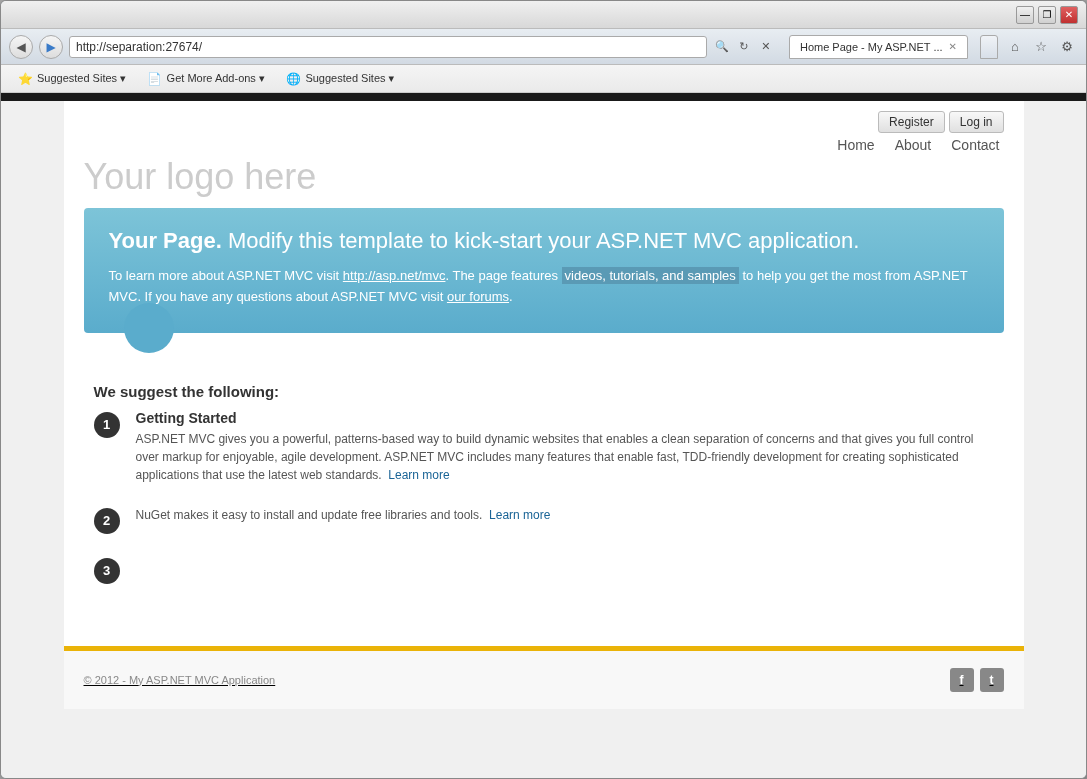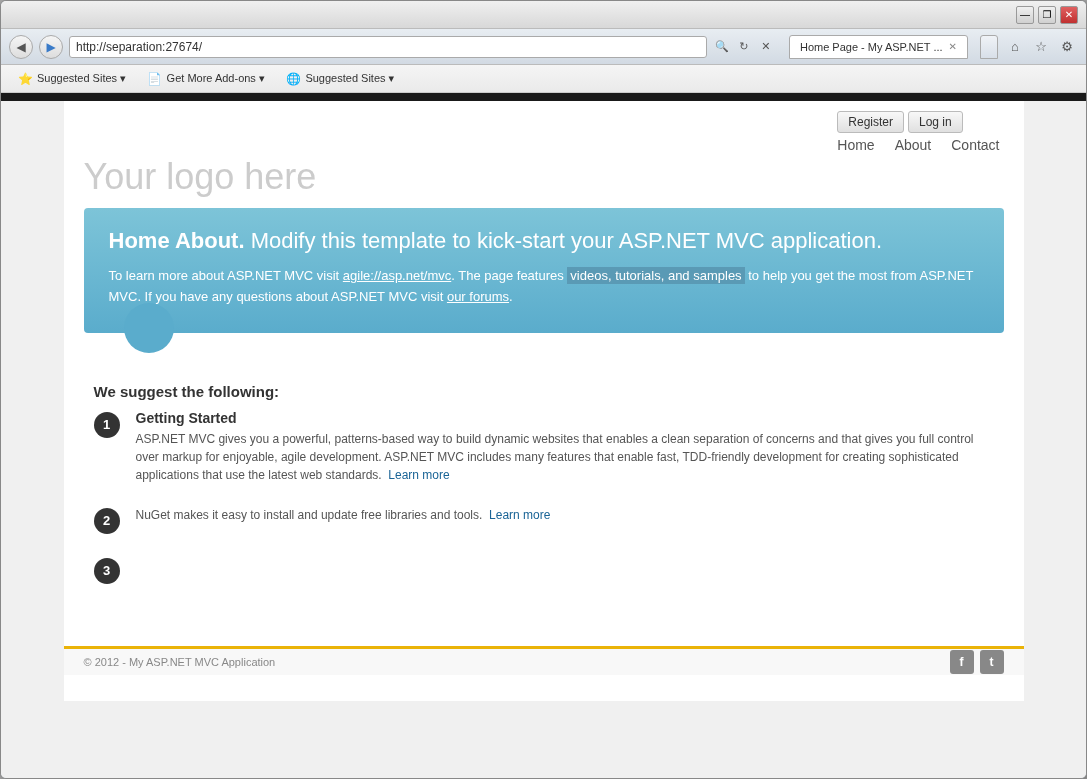--- a/index.html
+++ b/index.html
@@ -191,20 +191,21 @@
     }
     .site-logo {
       font-size: 36px;
       color: #ccc;
       font-weight: normal;
       margin-top: 45px;
     }
     .header-right {
       display: flex;
       flex-direction: column;
+      align-items: flex-end;
       gap: 4px;
     }
     .auth-buttons {
       display: flex;
       gap: 4px;
     }
     .auth-btn {
       padding: 3px 10px;
       font-size: 12px;
       background: linear-gradient(to bottom, #f8f8f8, #e0e0e0);
@@ -308,27 +309,28 @@
       line-height: 1.5;
     }
     .suggest-link {
       color: #1a6496;
       text-decoration: none;
       cursor: pointer;
     }
 
     
     .site-footer {
-      border-top: 3px solid #eab308;
-      padding: 1px 20px;
+      border-top: 5px solid #eab308;
+      padding: 17px 20px;
       display: flex;
       justify-content: space-between;
       align-items: center;
       background: #f8f8f8;
       margin-top: 20px;
+      text-decoration: underline;
     }
     .footer-copy {
       font-size: 11px;
       color: #888;
     }
     .social-icons {
       display: flex;
       gap: 6px;
     }
     .social-btn {
@@ -420,25 +422,25 @@
             <nav class="site-nav">
               <a class="nav-link">Home</a>
               <a class="nav-link">About</a>
               <a class="nav-link">Contact</a>
             </nav>
           </div>
         </div>
 
         <div class="hero-banner">
           <div class="hero-title">
-            <strong>Home About.</strong>
+            <strong>Your Page.</strong>
             <span> Modify this template to kick-start your ASP.NET MVC application.</span>
           </div>
           <div class="hero-text">
-            <span>To learn more about ASP.NET MVC visit </span><a class="hero-link">agile://asp.net/mvc</a><span>. The page features </span><span class="hero-highlight">videos, tutorials, and samples</span><span> to help you get the most from ASP.NET MVC. If you have any questions about ASP.NET MVC visit </span><a class="hero-link">our forums</a><span>.</span>
+            <span>To learn more about ASP.NET MVC visit </span><a class="hero-link">http://asp.net/mvc</a><span>. The page features </span><span class="hero-highlight">videos, tutorials, and samples</span><span> to help you get the most from ASP.NET MVC. If you have any questions about ASP.NET MVC visit </span><a class="hero-link">our forums</a><span>.</span>
           </div>
           <div class="hero-bubble"></div>
         </div>
 
         <div class="suggest-section">
           <div class="suggest-title">We suggest the following:</div>
 
           <div class="suggest-item">
             <div class="step-circle">1</div>
             <div class="suggest-content">

